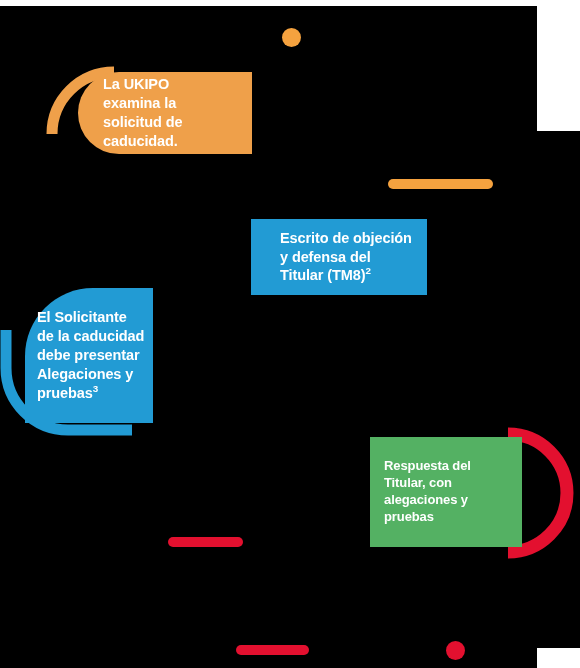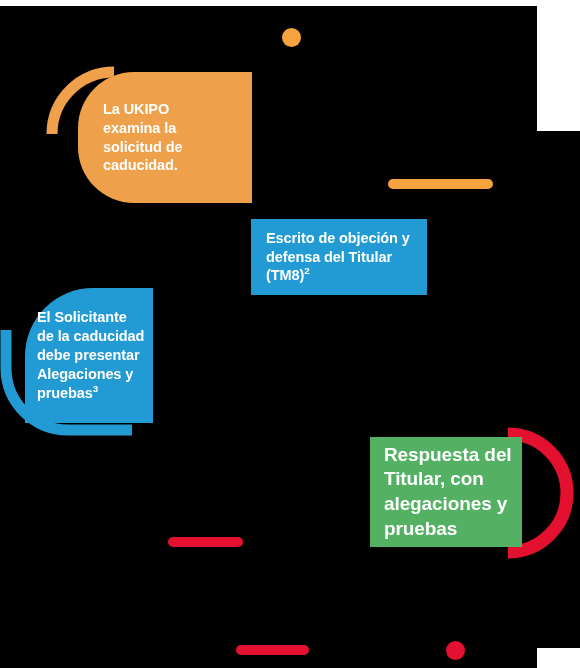--- a/index.html
+++ b/index.html
@@ -50,35 +50,35 @@
     line-height: 1.30;
     letter-spacing: -0.1px;
   }
   .card .card-text { display: block; }
 
   
   .card-ukipo {
     left: 78px;
     top: 72px;
     width: 174px;
-    height: 131px;
+    height: 82px;
     background: #EFA04A;
     border-radius: 56px 0 0 56px;
     padding: 0 26px 0 25px;
     font-size: 14.5px;
   }
 
   
   .card-objecion {
     left: 251px;
     top: 219px;
     width: 176px;
     height: 76px;
     background: #229BD4;
-    padding: 0 12px 0 15px;
+    padding: 0 12px 0 29px;
     font-size: 14.5px;
   }
 
   
   .card-solicitante {
     left: 25px;
     top: 288px;
     width: 128px;
     height: 135px;
     background: #229BD4;
@@ -88,21 +88,21 @@
   }
 
   
   .card-respuesta {
     left: 370px;
     top: 437px;
     width: 152px;
     height: 110px;
     background: #54B163;
     padding: 0 10px 0 14px;
-    font-size: 19px;
+    font-size: 13px;
   }
 
   
   .arc-svg { position: absolute; overflow: visible; }
 
   .arc-orange { left: 44px;  top: 56px;  }
   .arc-blue   { left: 0px;   top: 330px; }
   .arc-red    { left: 488px; top: 428px; }
 
   

